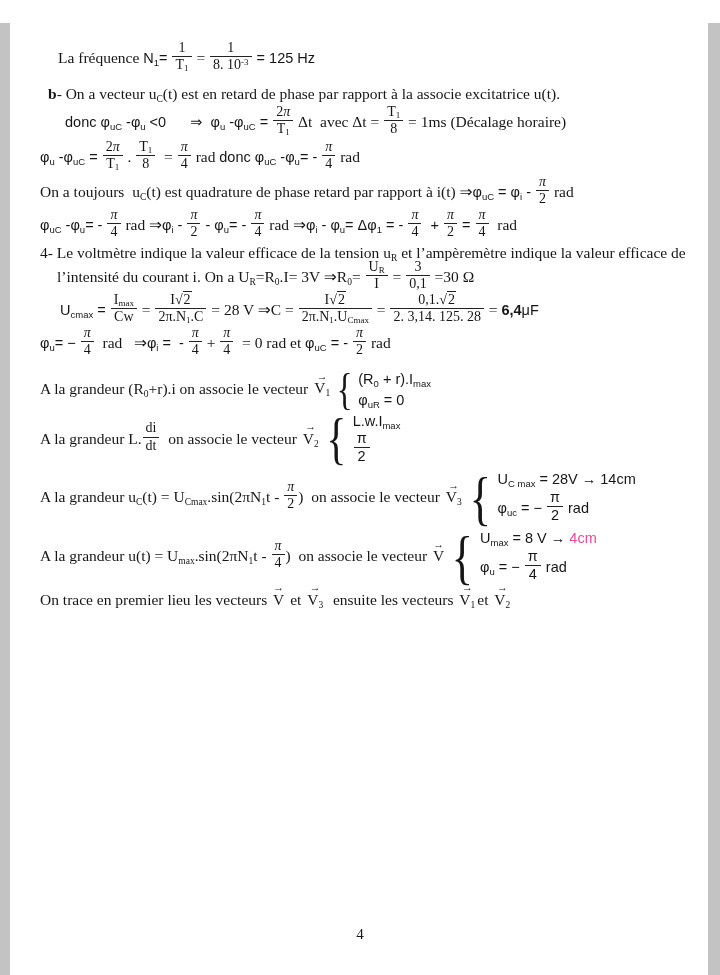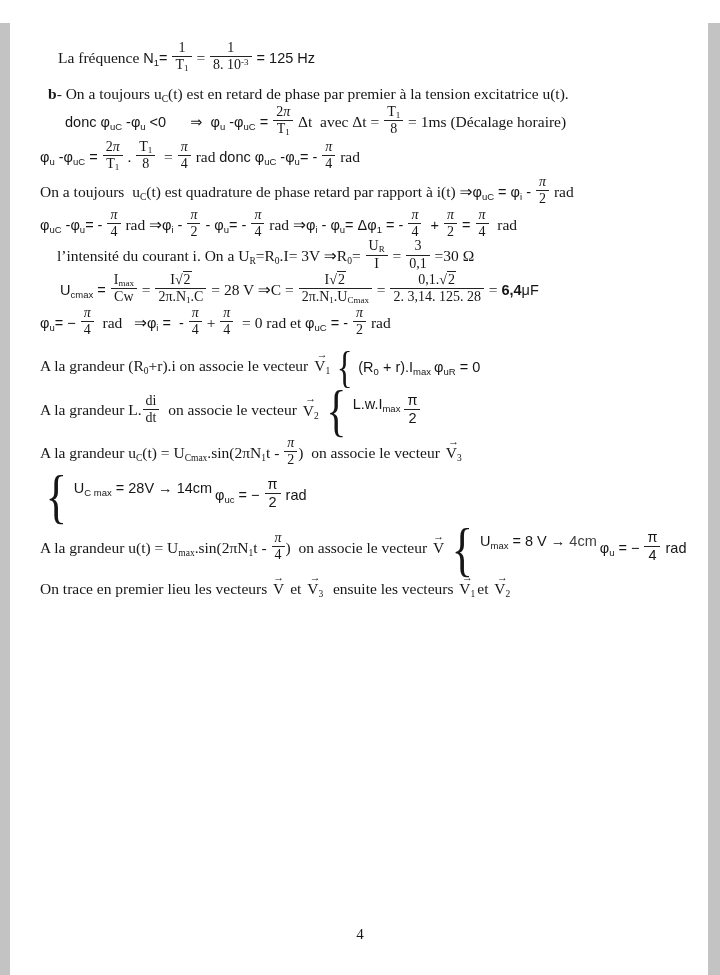--- a/index.html
+++ b/index.html
@@ -8,56 +8,57 @@
   .edge{position:absolute;background:#c3c3c3;}
   .edge-left{left:0;top:0;width:10px;height:975px;}
   .edge-right{right:0;top:0;width:12px;height:975px;}
   .edge-bottom{left:0;bottom:0;width:720px;height:8px;}
   .content{position:absolute;left:40px;top:20px;right:26px;}
   .line{white-space:pre-wrap;line-height:1.3;font-size:15.5px;}
   .sf{font-family:"Liberation Serif",serif;}
   .ss{font-family:"Liberation Sans",sans-serif;font-size:14.5px;}
   .bold{font-weight:bold;}
   .it{font-style:italic;}
-  .red{color:#404040;}
+  .red{color:#ec4899;}
   sub.sf,sub.ss{font-size:9.5px;line-height:1;vertical-align:-3px;}
   sup.sf{font-size:9.5px;line-height:1;vertical-align:6px;}
   .frac{display:inline-block;text-align:center;vertical-align:middle;
         transform:translateY(-3px);margin:0 1px;font-size:14px;}
   .frac .fn{display:block;border-bottom:1px solid #222;padding:0 3px;line-height:1.15;}
   .frac .fd{display:block;padding:0 3px;line-height:1.15;}
   .frac sub{font-size:9px;vertical-align:-2px;}
   .frac sup{font-size:9px;vertical-align:4px;}
   .sqrt .rad{border-top:1.2px solid #222;padding:0 1px;}
   .vec{position:relative;display:inline-block;margin:0 2px;}
   .vec::before{content:"\2192";position:absolute;top:-0.70em;left:0;right:0;
                font-size:0.70em;text-align:center;line-height:1;}
   .sys{display:inline-flex;align-items:center;vertical-align:middle;margin-left:2px;}
   .sys .brace{font-family:"Liberation Serif",serif;font-weight:300;line-height:0.85;
               margin-right:3px;transform:scaleX(.75);}
-  .sys .rows{display:inline-flex;flex-direction:row;justify-content:center;
+  .sys .rows{display:inline-flex;flex-direction:column;justify-content:center;
              gap:3px;text-align:left;}
   .sys .row{line-height:1.2;}
   .page-number{position:absolute;top:903px;left:0;width:100%;text-align:center;
                font-size:15px;font-family:"Liberation Serif",serif;}
 </style>
 </head>
 <body>
 
 <div class="page">
   <div class="edge edge-left"></div>
   <div class="edge edge-right"></div>
   <div class="edge edge-bottom"></div>
   <div class="content" id="doc-content">
       <div class="line" style="margin-left: 18px;"><span class="sf">La fréquence </span><span class="ss">N</span><sub class="ss">1</sub><span class="ss">= </span><span class="frac"><span class="fn"><span class="sf">1</span></span><span class="fd"><span class="sf">T</span><sub class="sf">1</sub></span></span><span class="sf"> = </span><span class="frac"><span class="fn"><span class="sf">1</span></span><span class="fd"><span class="sf">8. 10</span><sup class="sf">-3</sup></span></span><span class="ss"> = 125 Hz</span></div>
-      <div class="line" style="margin-left: 8px; margin-top: 8px;"><span class="sf bold">b</span><span class="sf">- On a toujours u</span><sub class="sf">C</sub><span class="sf">(t) est en retard de phase par premier à la tension excitatrice u(t).</span></div>
+      <div class="line" style="margin-left: 8px; margin-top: 8px;"><span class="sf bold">b</span><span class="sf">- On a vecteur u</span><sub class="sf">C</sub><span class="sf">(t) est en retard de phase par rapport à la associe excitatrice u(t).</span></div>
       <div class="line" style="margin-left: 25px; margin-top: 2px;"><span class="ss">donc φ</span><sub class="ss">uC</sub><span class="ss"> -φ</span><sub class="ss">u</sub><span class="ss"> &lt;0      ⇒  φ</span><sub class="ss">u</sub><span class="ss"> -φ</span><sub class="ss">uC</sub><span class="ss"> = </span><span class="frac"><span class="fn"><span class="sf">2</span><span class="sf it">π</span></span><span class="fd"><span class="sf">T</span><sub class="sf">1</sub></span></span><span class="sf"> Δt  avec Δt = </span><span class="frac"><span class="fn"><span class="sf">T</span><sub class="sf">1</sub></span><span class="fd"><span class="sf">8</span></span></span><span class="sf"> = 1ms (Décalage horaire)</span></div>
       <div class="line" style="margin-top: 2px;"><span class="ss">φ</span><sub class="ss">u</sub><span class="ss"> -φ</span><sub class="ss">uC</sub><span class="ss"> = </span><span class="frac"><span class="fn"><span class="sf">2</span><span class="sf it">π</span></span><span class="fd"><span class="sf">T</span><sub class="sf">1</sub></span></span><span class="sf"> . </span><span class="frac"><span class="fn"><span class="sf">T</span><sub class="sf">1</sub></span><span class="fd"><span class="sf">8</span></span></span><span class="sf">  = </span><span class="frac"><span class="fn"><span class="sf it">π</span></span><span class="fd"><span class="sf">4</span></span></span><span class="sf"> rad </span><span class="ss">donc φ</span><sub class="ss">uC</sub><span class="ss"> -φ</span><sub class="ss">u</sub><span class="ss">= - </span><span class="frac"><span class="fn"><span class="sf it">π</span></span><span class="fd"><span class="sf">4</span></span></span><span class="sf"> rad</span></div>
       <div class="line" style="margin-top: 2px;"><span class="sf">On a toujours  u</span><sub class="sf">C</sub><span class="sf">(t) est quadrature de phase retard par rapport à i(t) ⇒</span><span class="ss">φ</span><sub class="ss">uC</sub><span class="ss"> = φ</span><sub class="ss">i</sub><span class="ss"> - </span><span class="frac"><span class="fn"><span class="sf it">π</span></span><span class="fd"><span class="sf">2</span></span></span><span class="sf"> rad</span></div>
       <div class="line"><span class="ss">φ</span><sub class="ss">uC</sub><span class="ss"> -φ</span><sub class="ss">u</sub><span class="ss">= - </span><span class="frac"><span class="fn"><span class="sf it">π</span></span><span class="fd"><span class="sf">4</span></span></span><span class="sf"> rad ⇒</span><span class="ss">φ</span><sub class="ss">i</sub><span class="ss"> - </span><span class="frac"><span class="fn"><span class="sf it">π</span></span><span class="fd"><span class="sf">2</span></span></span><span class="ss"> - φ</span><sub class="ss">u</sub><span class="ss">= - </span><span class="frac"><span class="fn"><span class="sf it">π</span></span><span class="fd"><span class="sf">4</span></span></span><span class="sf"> rad ⇒</span><span class="ss">φ</span><sub class="ss">i</sub><span class="ss"> - φ</span><sub class="ss">u</sub><span class="ss">= Δφ</span><sub class="ss">1</sub><span class="ss"> = - </span><span class="frac"><span class="fn"><span class="sf it">π</span></span><span class="fd"><span class="sf">4</span></span></span><span class="ss">  + </span><span class="frac"><span class="fn"><span class="sf it">π</span></span><span class="fd"><span class="sf">2</span></span></span><span class="ss"> = </span><span class="frac"><span class="fn"><span class="sf it">π</span></span><span class="fd"><span class="sf">4</span></span></span><span class="sf">  rad</span></div>
+      <div class="line"><span class="sf">4- Le voltmètre indique la valeur efficace de la tension u</span><sub class="sf">R</sub><span class="sf"> et l’ampèremètre indique la valeur efficace de</span></div>
       <div class="line" style="margin-left: 17px; margin-top: -2px;"><span class="sf">l’intensité du courant i. On a U</span><sub class="sf">R</sub><span class="sf">=R</span><sub class="sf">0</sub><span class="sf">.I= 3V ⇒R</span><sub class="sf">0</sub><span class="sf">= </span><span class="frac"><span class="fn"><span class="sf">U</span><sub class="sf">R</sub></span><span class="fd"><span class="sf">I</span></span></span><span class="sf"> = </span><span class="frac"><span class="fn"><span class="sf">3</span></span><span class="fd"><span class="sf">0,1</span></span></span><span class="sf"> =30 Ω</span></div>
       <div class="line" style="margin-left: 20px;"><span class="ss">U</span><sub class="ss">cmax</sub><span class="ss"> = </span><span class="frac"><span class="fn"><span class="sf">I</span><sub class="sf">max</sub></span><span class="fd"><span class="sf">Cw</span></span></span><span class="sf"> = </span><span class="frac"><span class="fn"><span class="sf">I</span><span class="sqrt"><span>√</span><span class="rad">2</span></span></span><span class="fd"><span class="sf">2π.N</span><sub class="sf">1</sub><span class="sf">.C</span></span></span><span class="sf"> = 28 V ⇒C = </span><span class="frac"><span class="fn"><span class="sf">I</span><span class="sqrt"><span>√</span><span class="rad">2</span></span></span><span class="fd"><span class="sf">2π.N</span><sub class="sf">1</sub><span class="sf">.U</span><sub class="sf">Cmax</sub></span></span><span class="sf"> = </span><span class="frac"><span class="fn"><span class="sf">0,1.</span><span class="sqrt"><span>√</span><span class="rad">2</span></span></span><span class="fd"><span class="sf">2. 3,14. 125. 28</span></span></span><span class="sf"> = </span><span class="ss bold">6,4</span><span class="ss">μF</span></div>
       <div class="line"><span class="ss">φ</span><sub class="ss">u</sub><span class="ss">= − </span><span class="frac"><span class="fn"><span class="sf it">π</span></span><span class="fd"><span class="sf">4</span></span></span><span class="sf">  rad   ⇒</span><span class="ss">φ</span><sub class="ss">i</sub><span class="ss"> =  - </span><span class="frac"><span class="fn"><span class="sf it">π</span></span><span class="fd"><span class="sf">4</span></span></span><span class="sf"> + </span><span class="frac"><span class="fn"><span class="sf it">π</span></span><span class="fd"><span class="sf">4</span></span></span><span class="sf">  = 0 rad et </span><span class="ss">φ</span><sub class="ss">uC</sub><span class="ss"> = - </span><span class="frac"><span class="fn"><span class="sf it">π</span></span><span class="fd"><span class="sf">2</span></span></span><span class="sf"> rad</span></div>
       <div class="line" style="margin-top: 8px;"><span class="sf">A la grandeur (R</span><sub class="sf">0</sub><span class="sf">+r).i on associe le vecteur </span><span class="vec"><span>V</span><sub class="sf">1</sub></span><span class="sys"><span class="brace" style="font-size: 44px;">{</span><span class="rows"><span class="row"><span class="ss">(R</span><sub class="ss">0</sub><span class="ss"> + r).I</span><sub class="ss">max</sub></span><span class="row"><span class="ss">φ</span><sub class="ss">uR</sub><span class="ss"> = 0</span></span></span></span></div>
       <div class="line" style="margin-top: 2px;"><span class="sf">A la grandeur L.</span><span class="frac"><span class="fn"><span class="sf">di</span></span><span class="fd"><span class="sf">dt</span></span></span><span class="sf">  on associe le vecteur </span><span class="vec"><span>V</span><sub class="sf">2</sub></span><span class="sys"><span class="brace" style="font-size: 56px;">{</span><span class="rows"><span class="row"><span class="ss">L.w.I</span><sub class="ss">max</sub></span><span class="row"><span class="frac"><span class="fn"><span class="ss">π</span></span><span class="fd"><span class="ss">2</span></span></span></span></span></span></div>
       <div class="line" style="margin-top: 2px;"><span class="sf">A la grandeur u</span><sub class="sf">C</sub><span class="sf">(t) = U</span><sub class="sf">Cmax</sub><span class="sf">.sin(2πN</span><sub class="sf">1</sub><span class="sf">t - </span><span class="frac"><span class="fn"><span class="sf it">π</span></span><span class="fd"><span class="sf">2</span></span></span><span class="sf">)  on associe le vecteur </span><span class="vec"><span>V</span><sub class="sf">3</sub></span><span class="sys"><span class="brace" style="font-size: 60px;">{</span><span class="rows"><span class="row"><span class="ss">U</span><sub class="ss">C max</sub><span class="ss"> = 28V → 14cm</span></span><span class="row"><span class="ss">φ</span><sub class="ss">uc</sub><span class="ss"> = − </span><span class="frac"><span class="fn"><span class="ss">π</span></span><span class="fd"><span class="ss">2</span></span></span><span class="ss"> rad</span></span></span></span></div>
       <div class="line" style="margin-top: 2px;"><span class="sf">A la grandeur u(t) = U</span><sub class="sf">max</sub><span class="sf">.sin(2πN</span><sub class="sf">1</sub><span class="sf">t - </span><span class="frac"><span class="fn"><span class="sf it">π</span></span><span class="fd"><span class="sf">4</span></span></span><span class="sf">)  on associe le vecteur </span><span class="vec"><span>V</span></span><span class="sys"><span class="brace" style="font-size: 60px;">{</span><span class="rows"><span class="row"><span class="ss">U</span><sub class="ss">max</sub><span class="ss"> = 8 V → </span><span class="ss red">4cm</span></span><span class="row"><span class="ss">φ</span><sub class="ss">u</sub><span class="ss"> = − </span><span class="frac"><span class="fn"><span class="ss">π</span></span><span class="fd"><span class="ss">4</span></span></span><span class="ss"> rad</span></span></span></span></div>
       <div class="line" style="margin-top: 4px;"><span class="sf">On trace en premier lieu les vecteurs </span><span class="vec"><span>V</span></span><span class="sf"> et </span><span class="vec"><span>V</span><sub class="sf">3</sub></span><span class="sf">  ensuite les vecteurs </span><span class="vec"><span>V</span><sub class="sf">1</sub></span><span class="sf">et </span><span class="vec"><span>V</span><sub class="sf">2</sub></span></div>
     </div>
   <div class="page-number">4</div>

